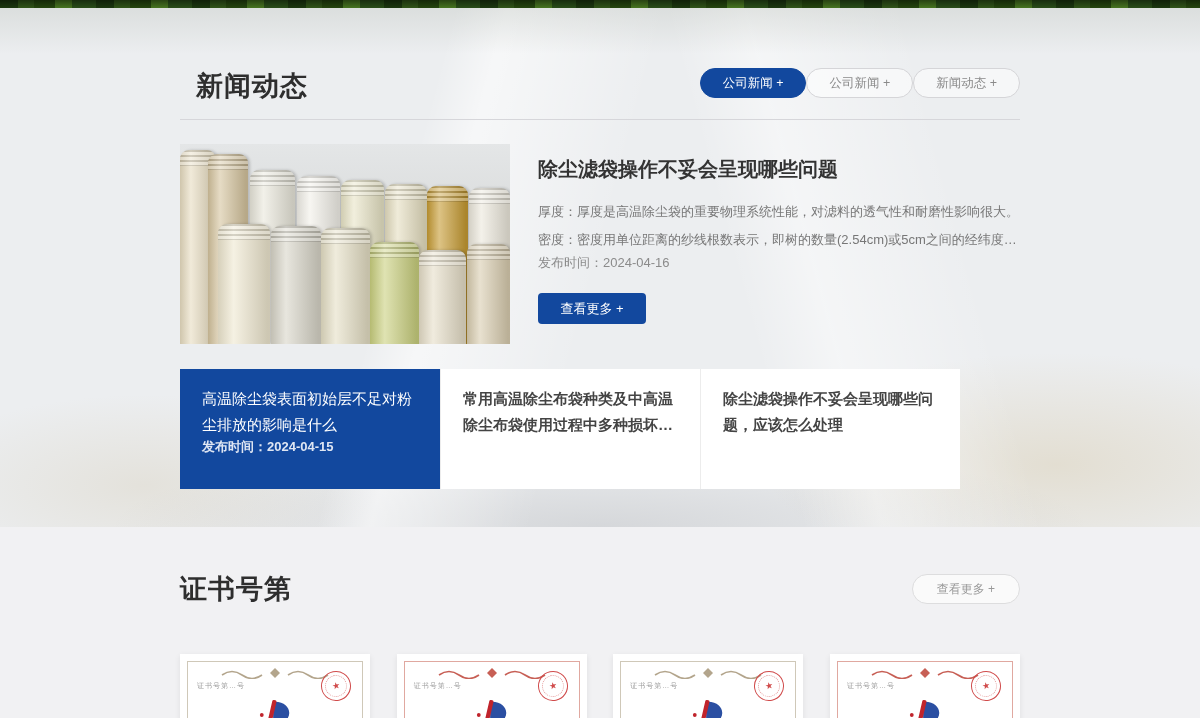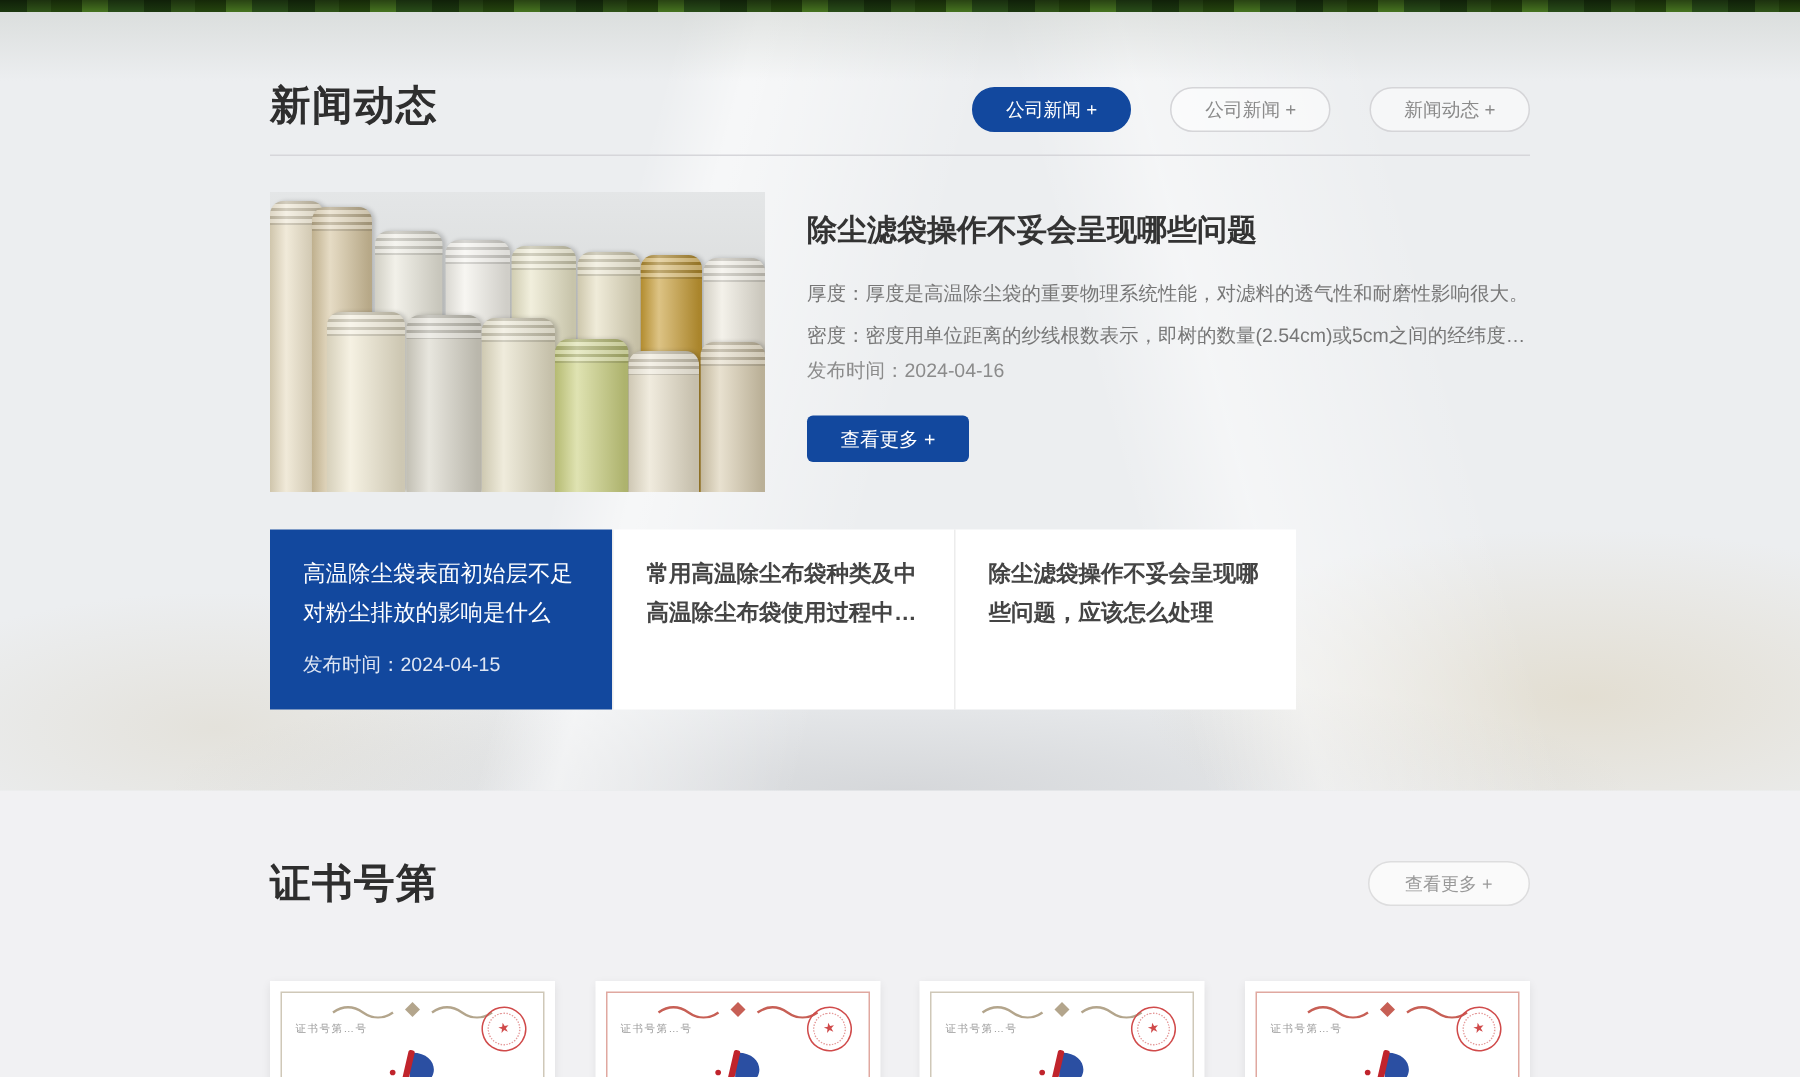--- a/index.html
+++ b/index.html
@@ -17,23 +17,23 @@
       linear-gradient(180deg, rgba(180,186,178,.30) 0, rgba(255,255,255,0) 46px),
       linear-gradient(105deg, rgba(255,255,255,0) 34%, rgba(255,255,255,.55) 38%, rgba(255,255,255,0) 50%),
       linear-gradient(75deg, rgba(255,255,255,0) 60%, rgba(255,255,255,.45) 66%, rgba(255,255,255,0) 78%),
       radial-gradient(ellipse 420px 160px at 88% 88%, rgba(205,185,140,.30), rgba(0,0,0,0) 70%),
       radial-gradient(ellipse 360px 140px at 12% 92%, rgba(198,182,145,.22), rgba(0,0,0,0) 65%),
       radial-gradient(ellipse 700px 120px at 50% 100%, rgba(110,112,118,.18), rgba(0,0,0,0) 70%),
       #eceef0;
   }
   .container { width:840px; margin:0 auto; position:relative; }
 
-  .news-header { display:flex; align-items:flex-end; justify-content:space-between; padding-top:44px; }
+  .news-header { display:flex; align-items:flex-start; justify-content:space-between; padding-top:60px;margin-left:16px; }
   .section-title { font-size:27px; font-weight:bold; color:#2e2e2e; letter-spacing:1px; }
-  .tabs { display:flex; gap:26px; }
+  .tabs { display:flex; gap:0; }
   .tab { height:30px; padding:0 22px; border-radius:15px; font-size:12.5px; line-height:28px; cursor:pointer;
     border:1px solid #d5d5d8; color:#8a8a8a; background:rgba(255,255,255,.55); }
   .tab.active { background:#12489e; border-color:#12489e; color:#fff; }
 
   .divider { border:none; border-top:1px solid #d6d6da; margin-top:15px; }
 
   .featured { display:flex; margin-top:24px; }
   .featured-img { position:relative; width:330px; height:200px; flex:0 0 330px; overflow:hidden; cursor:pointer;
     background:linear-gradient(180deg,#e4e6e7 0,#dbdddd 70px,#cfd0cf 100%); }
   .bag { position:absolute; bottom:0; border-radius:9px 9px 0 0;
@@ -44,27 +44,27 @@
 
   .featured-body { padding:12px 0 0 28px; flex:1; }
   .featured-title { font-size:20px; font-weight:bold; color:#333; cursor:pointer; }
   .featured-excerpt { margin-top:15px; font-size:13px; color:#777; line-height:28px; width:482px;
     display:-webkit-box; -webkit-line-clamp:2; -webkit-box-orient:vertical; overflow:hidden; }
   .featured-date { font-size:13px; color:#8b8b8b; }
   .more-btn { margin-top:21px; width:108px; height:31px; background:#12489e; color:#fff; font-size:13px;
     border:none; border-radius:4px; cursor:pointer; font-family:inherit; }
 
   .news-cards { display:flex; margin-top:25px; }
-  .news-card { width:228px; height:120px; padding:17px 22px; background:#fff; cursor:pointer; position:relative; }
+  .news-card { width:260px; height:120px; padding:17px 22px; background:#fff; cursor:pointer; position:relative; }
   .news-card + .news-card { border-left:1px solid #ececec; }
   .news-card.highlight { background:#12489e; border-left:none; }
   .news-card-title { font-size:15px; line-height:26px; color:#444; font-weight:bold;
     display:-webkit-box; -webkit-line-clamp:2; -webkit-box-orient:vertical; overflow:hidden; }
   .news-card.highlight .news-card-title { color:#fff; font-weight:normal; }
-  .news-card-date { margin-top:12px; font-size:13px; color:#8b8b8b; }
+  .news-card-date { font-size:13px; color:#8b8b8b;font-weight:bold; }
   .news-card.highlight .news-card-date { color:#dfe6f3; }
 
   
   .certs { height:191px; background:#f1f1f3; }
   .certs-header { display:flex; align-items:center; justify-content:space-between; padding-top:44px; }
   .more-pill { height:30px; padding:0 24px; border-radius:15px; border:1px solid #ddddde; background:#fafafa;
     color:#999; font-size:12px; cursor:pointer; font-family:inherit; }
   .cert-row { display:flex; justify-content:space-between; margin-top:47px; }
   .cert-card { width:190px; height:160px; background:#fff; box-shadow:0 2px 6px rgba(0,0,0,.08); padding:7px; cursor:pointer; }
   .cert-inner { position:relative; width:100%; height:100%; border:1px solid var(--bc); padding-top:5px; }

